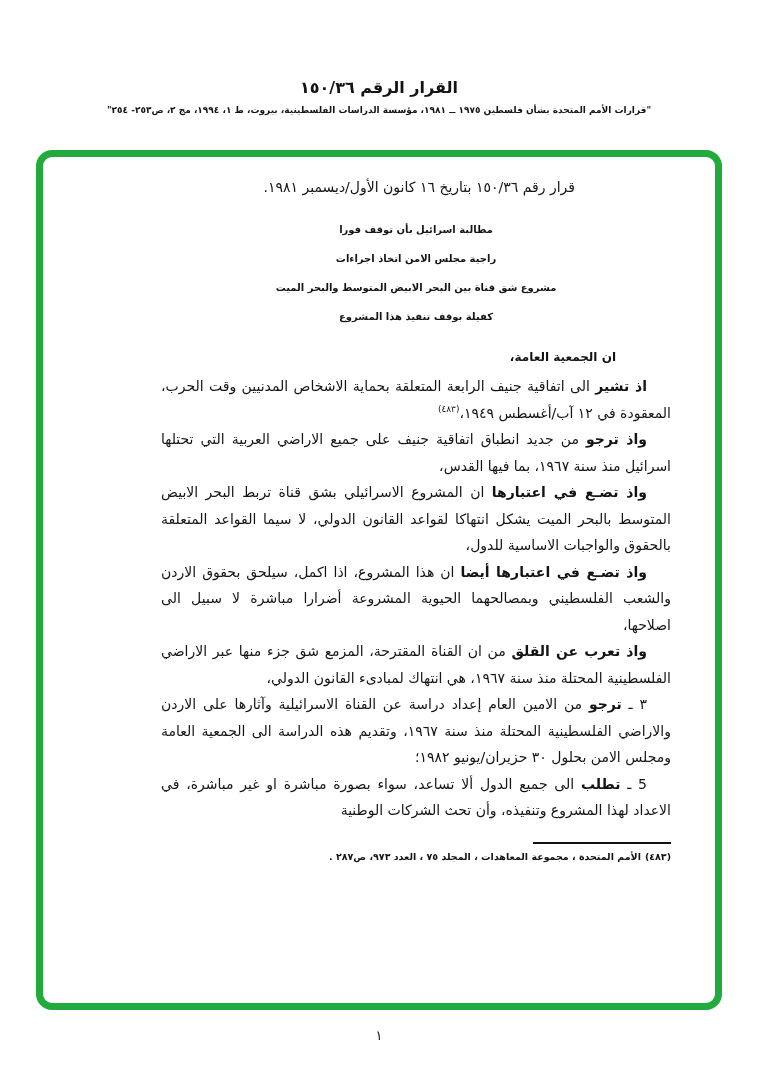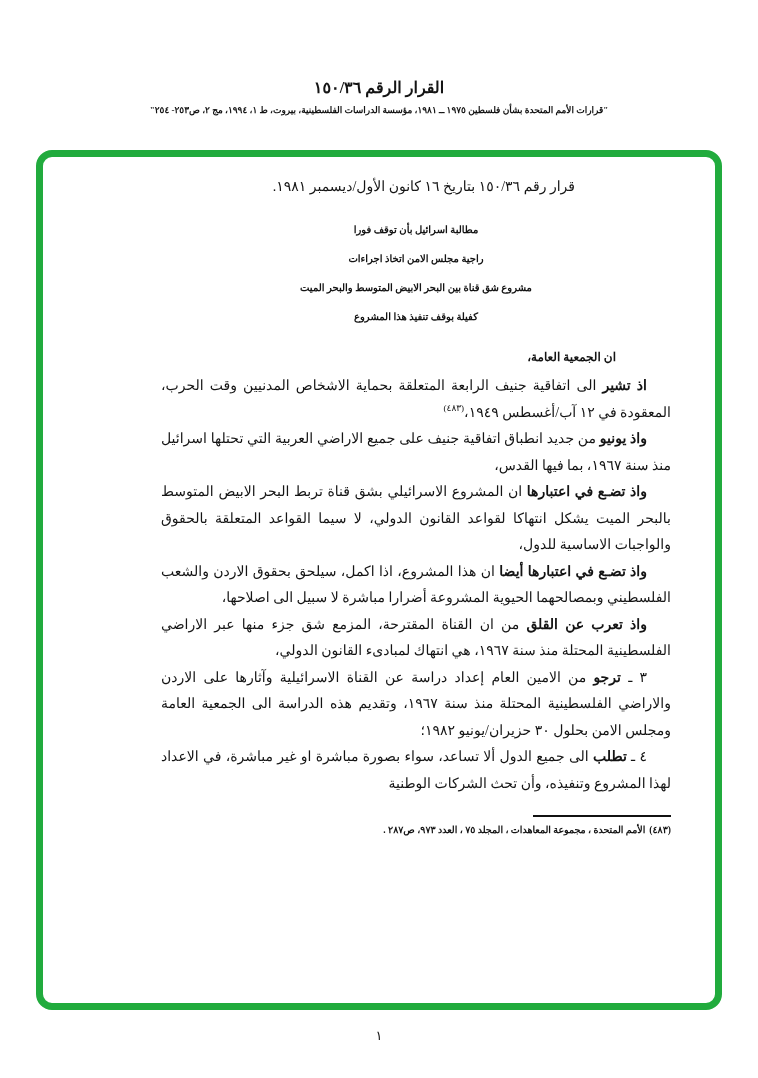--- a/index.html
+++ b/index.html
@@ -1,16 +1,16 @@
 <!DOCTYPE html>
 <html lang="ar"><head>
 <meta charset="utf-8">
 <style>
   :root { --green: #21ab3d; --ink: #141414; }
-  * { box-sizing: border-box; margin: 0; padding: 0; font-family: Liberation Serif, serif; }
+  * { box-sizing: border-box; margin: 0; padding: 0; }
   html,body { background:#ffffff; }
   body {
     width: 758px; height: 1078px;
     position: relative; overflow: hidden;
     font-family: "DejaVu Sans", sans-serif;
     color: var(--ink);
   }
   .hdr { position:absolute; top:78px; left:0; width:758px; text-align:center; direction:rtl; }
   .title { font-size:16px; font-weight:700; letter-spacing:0.5px; }
   .cite  { font-size:9px;  font-weight:700; margin-top:8px; white-space:nowrap; }
@@ -47,33 +47,33 @@
 
   <div class="head-line">مطالبة اسرائيل بأن توقف فورا</div>
   <div class="head-line">راجية مجلس الامن اتخاذ اجراءات</div>
   <div class="head-line">مشروع شق قناة بين البحر الابيض المتوسط والبحر الميت</div>
   <div class="head-line">كفيلة بوقف تنفيذ هذا المشروع</div>
 
   <div class="opening">ان الجمعية العامة،</div>
 
   <p class="para"><span class="lead">اذ تشير</span><span> الى اتفاقية جنيف الرابعة المتعلقة بحماية الاشخاص المدنيين وقت الحرب، المعقودة في ١٢ آب/أغسطس ١٩٤٩،</span><sup>(٤٨٣)</sup></p>
 
-  <p class="para"><span class="lead">واذ يونيو</span><span> من جديد انطباق اتفاقية جنيف على جميع الاراضي العربية التي تحتلها اسرائيل منذ سنة ١٩٦٧، بما فيها القدس،</span></p>
+  <p class="para"><span class="lead">واذ ترجو</span><span> من جديد انطباق اتفاقية جنيف على جميع الاراضي العربية التي تحتلها اسرائيل منذ سنة ١٩٦٧، بما فيها القدس،</span></p>
 
   <p class="para"><span class="lead">واذ تضـع في اعتبارها</span><span> ان المشروع الاسرائيلي بشق قناة تربط البحر الابيض المتوسط بالبحر الميت يشكل انتهاكا لقواعد القانون الدولي، لا سيما القواعد المتعلقة بالحقوق والواجبات الاساسية للدول،</span></p>
 
   <p class="para"><span class="lead">واذ تضـع في اعتبارها أيضا</span><span> ان هذا المشروع، اذا اكمل، سيلحق بحقوق الاردن والشعب الفلسطيني وبمصالحهما الحيوية المشروعة أضرارا مباشرة لا سبيل الى اصلاحها،</span></p>
 
   <p class="para"><span class="lead">واذ تعرب عن القلق</span><span> من ان القناة المقترحة، المزمع شق جزء منها عبر الاراضي الفلسطينية المحتلة منذ سنة ١٩٦٧، هي انتهاك لمبادىء القانون الدولي،</span></p>
 
 
 
   <p class="para"><span>٣ ـ </span><span class="lead">ترجو</span><span> من الامين العام إعداد دراسة عن القناة الاسرائيلية وآثارها على الاردن والاراضي الفلسطينية المحتلة منذ سنة ١٩٦٧، وتقديم هذه الدراسة الى الجمعية العامة ومجلس الامن بحلول ٣٠ حزيران/يونيو ١٩٨٢؛</span></p>
 
-  <p class="para"><span>٤ ـ </span><span class="lead">تطلب</span><span> الى جميع الدول ألا تساعد، سواء بصورة مباشرة او غير مباشرة، في الاعداد لهذا المشروع وتنفيذه، وأن تحث الشركات الوطنية</span></p>
+  <p class="para"><span>5 ـ </span><span class="lead">تطلب</span><span> الى جميع الدول ألا تساعد، سواء بصورة مباشرة او غير مباشرة، في الاعداد لهذا المشروع وتنفيذه، وأن تحث الشركات الوطنية</span></p>
 
   <div class="fnote">
     <div class="fnote-rule"></div>
     <div class="fnote-text"><span class="marker">(٤٨٣)</span><span>الأمم المتحدة ، مجموعة المعاهدات ، المجلد ٧٥ ، العدد ٩٧٣، ص٢٨٧ .</span></div>
   </div>
 </div>
 
 <div class="pagenum">١</div>
 
 </body></html>

